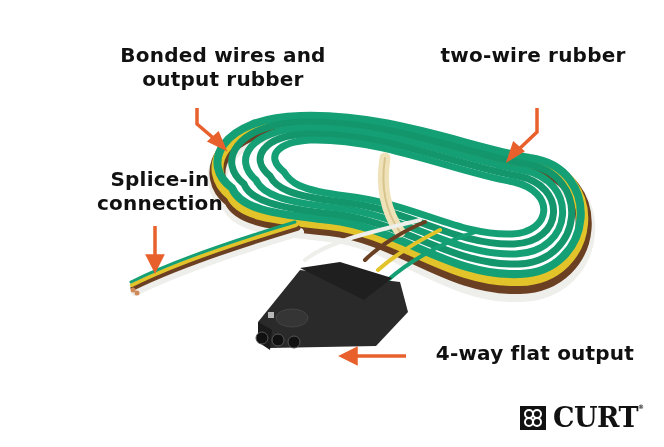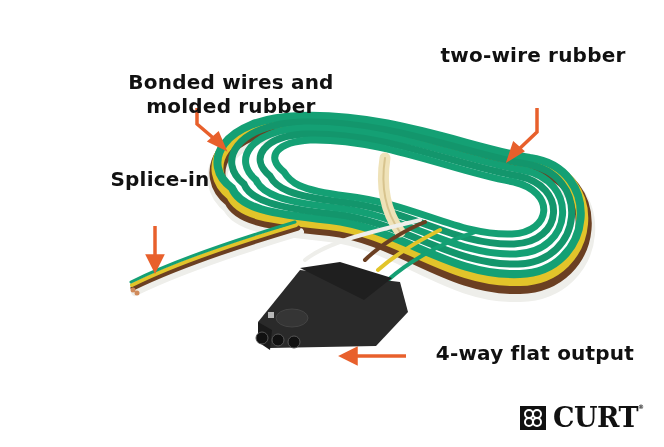--- a/index.html
+++ b/index.html
@@ -1,21 +1,21 @@
 <!DOCTYPE html>
 <html><head>
 <meta charset="utf-8">
 <style>
   html, body { margin: 0; padding: 0; background: #ffffff; }
   body { width: 664px; height: 447px; position: relative; overflow: hidden;
          font-family: "DejaVu Sans", sans-serif; }
   .label { position: absolute; font-weight: bold; color: #111111; text-align: center;
            line-height: 1.18; font-size: 20px; letter-spacing: 0.2px; }
   .label span { display: block; }
-  #lbl-bonded { left: 120px; top: 44px; width: 222px; margin-top: 27px; }
+  #lbl-bonded { left: 112px; top: 44px; width: 222px; }
   #lbl-foruse { left: 420px; top: 44px; width: 226px; }
   #lbl-splice { left: 90px; top: 168px; width: 140px; }
   #lbl-flat   { left: 414px; top: 342px; width: 220px; text-align: right; }
   svg.scene { position: absolute; left: 0; top: 0; }
   .logo { position: absolute; left: 519px; top: 404px; display: flex; align-items: center; gap: 6px; }
   .logo-mark { width: 28px; height: 26px; }
   .logo-text { font-family: "DejaVu Serif", serif; font-weight: bold; font-size: 27px;
                color: #111; letter-spacing: -0.5px; line-height: 1; }
   .logo-text sup { font-size: 6px; vertical-align: top; }
 </style>
@@ -80,27 +80,28 @@
     <polygon points="155,270 148,256 162,256"></polygon>
   </g>
   <g stroke="#e8602c" stroke-width="3.5" fill="#e8602c">
     <path d="M406 356 L 356 356" fill="none"></path>
     <polygon points="342,356 356,349 356,363"></polygon>
   </g>
 </svg>
 
 <div class="label" id="lbl-bonded">
   <span>Bonded wires and</span>
-  <span>molded rubber</span>
+  <span>output rubber</span>
 </div>
 <div class="label" id="lbl-foruse">
   <span>two-wire rubber</span>
 </div>
 <div class="label" id="lbl-splice">
   <span>Splice-in</span>
+  <span>connection</span>
 </div>
 <div class="label" id="lbl-flat">
   <span>4-way flat output</span>
 </div>
 
 <div class="logo">
   <svg class="logo-mark" viewBox="0 0 28 26">
     <rect x="1" y="1" width="26" height="24" fill="#111"></rect>
     <circle cx="10" cy="9" r="4" fill="none" stroke="#fff" stroke-width="2"></circle>
     <circle cx="18" cy="9" r="4" fill="none" stroke="#fff" stroke-width="2"></circle>

